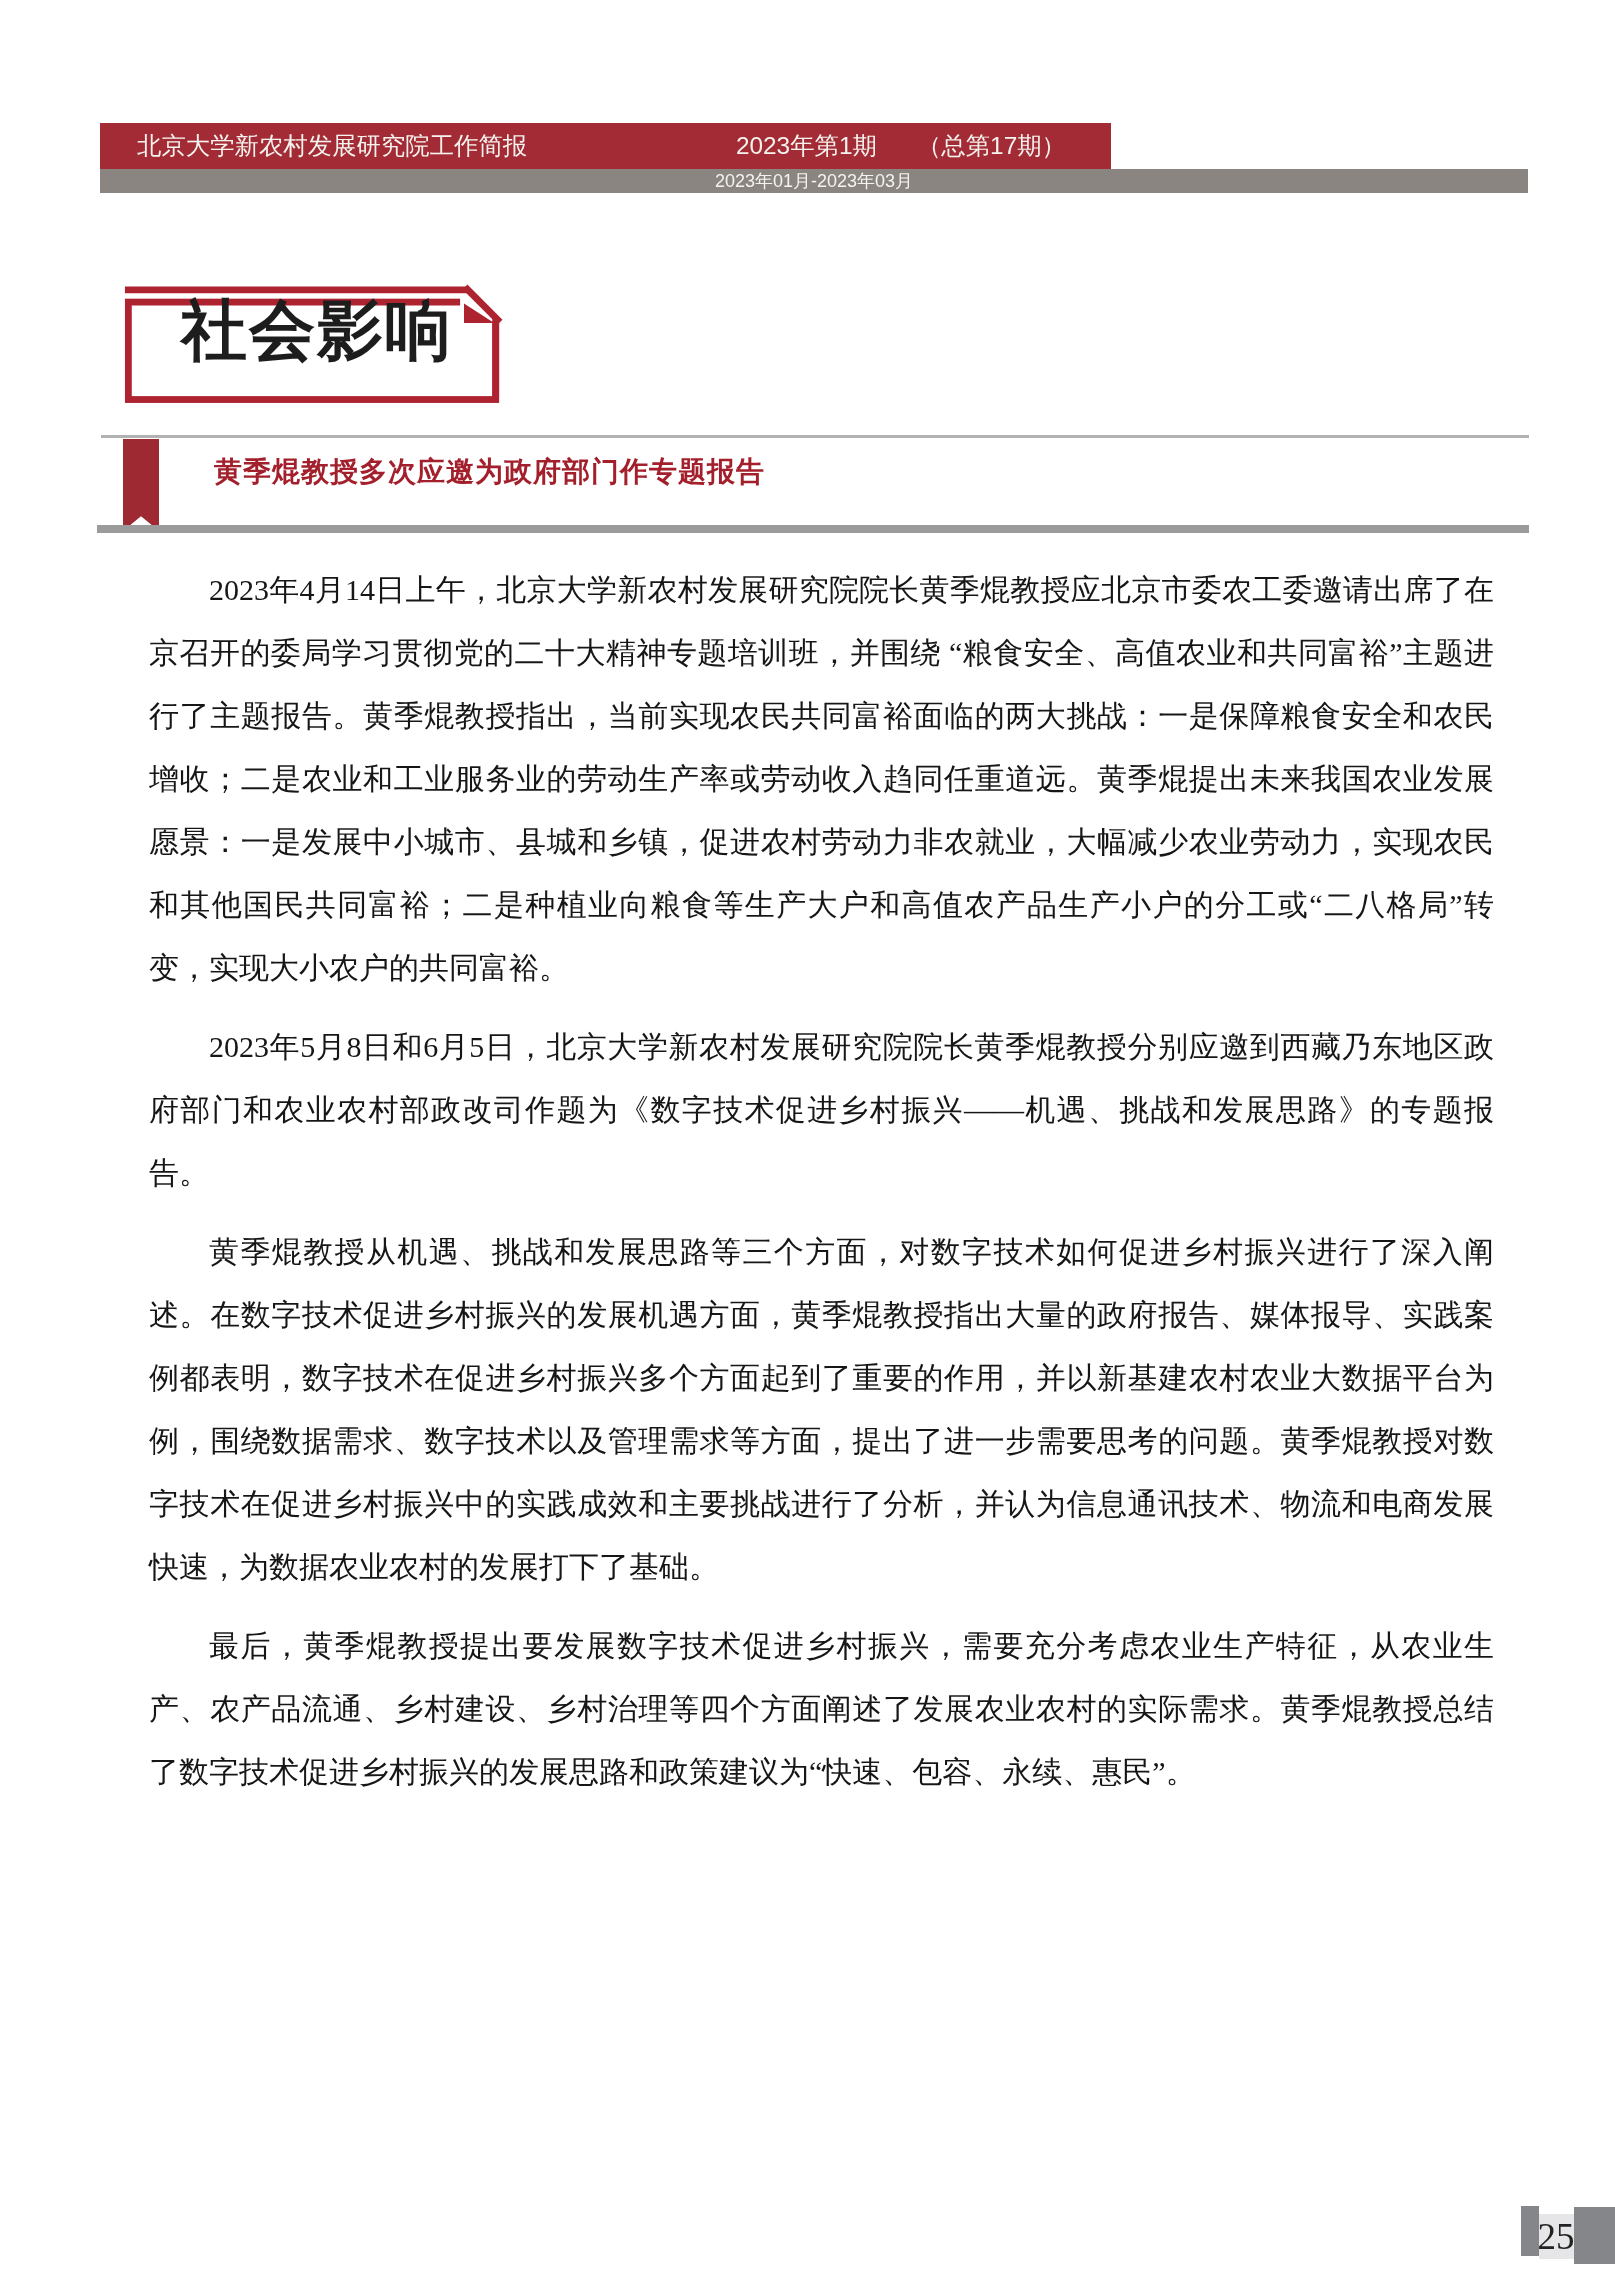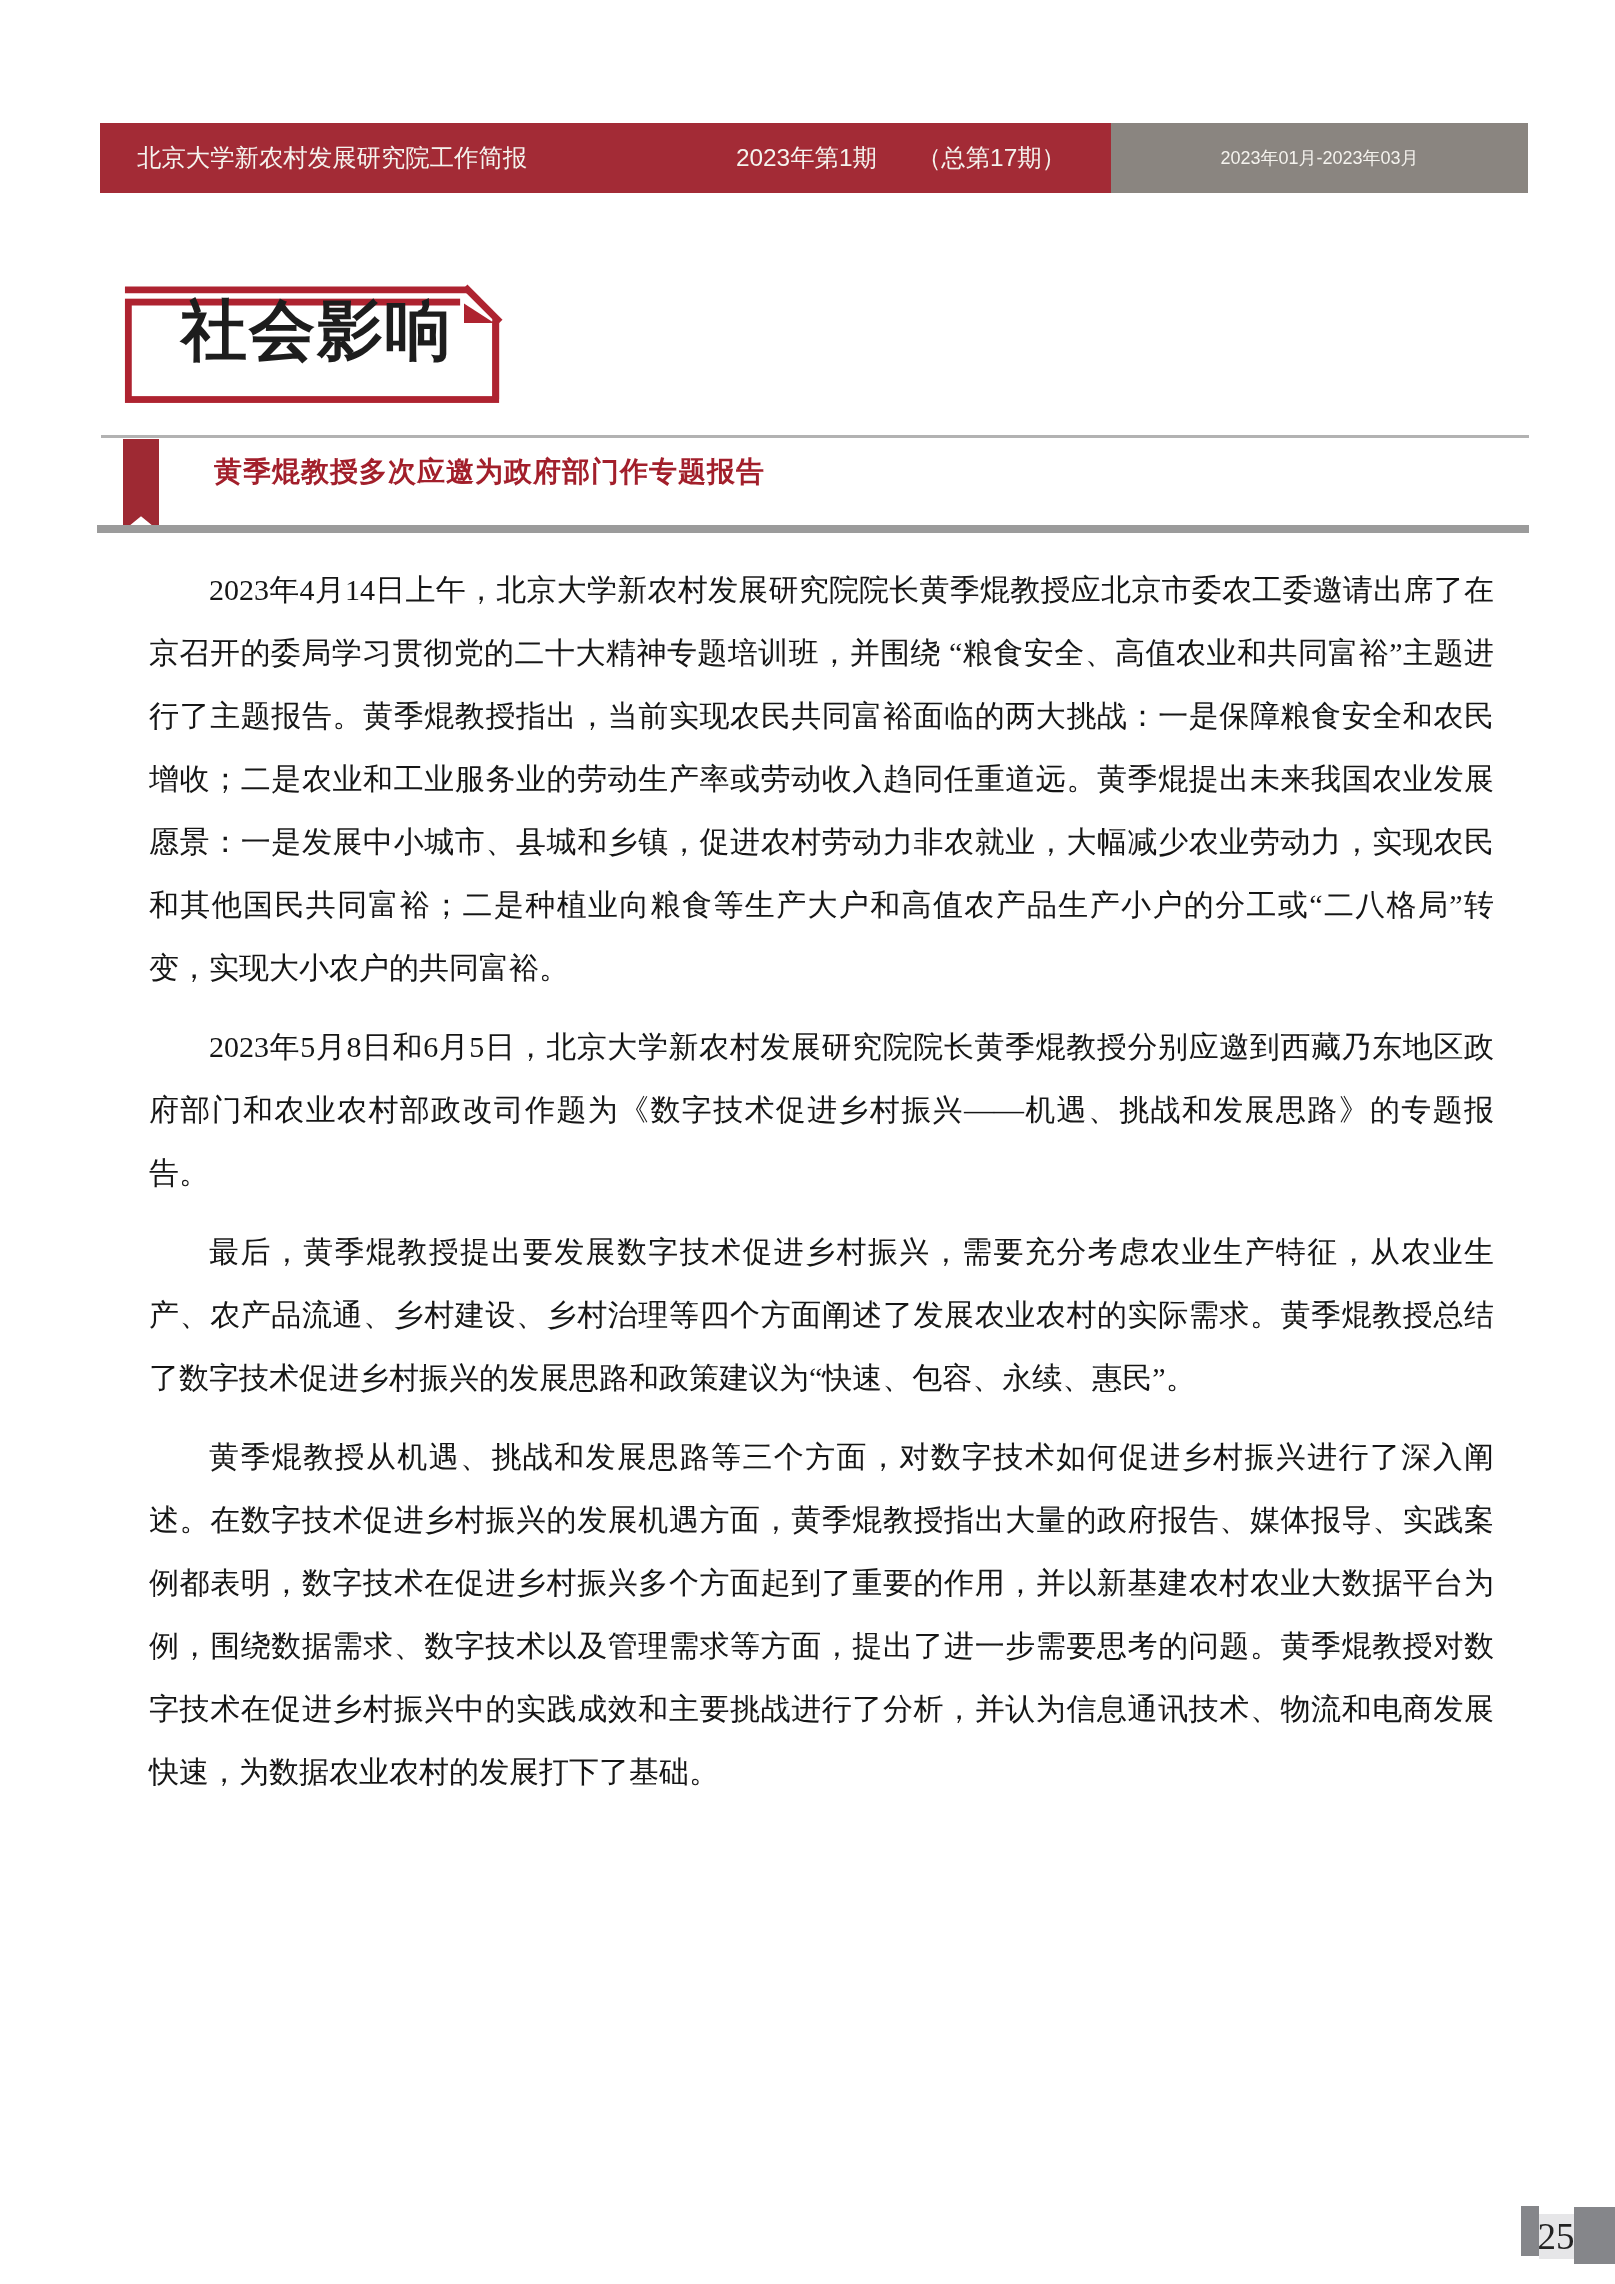--- a/index.html
+++ b/index.html
@@ -8,21 +8,21 @@
     width: 1616px; height: 2284px;
     font-family: "Liberation Serif", "DejaVu Serif", serif;
     position: relative; overflow: hidden;
   }
   .page { position: absolute; inset: 0; background: #ffffff; }
 
   
   .header-bar {
     position: absolute; left: 100px; top: 123px;
     width: 1428px; height: 70px;
-    display: flex; flex-direction: row;
+    display: flex; flex-direction: column;
     font-family: "Liberation Sans", "DejaVu Sans", sans-serif;
   }
   .header-red {
     width: 1011px; height: 100%;
     background: #A32B36;
     color: #f5f3ee;
     display: flex; align-items: center; justify-content: space-between;
     padding: 0 45px 0 37px;
     font-size: 24.4px;
   }
@@ -133,22 +133,22 @@
   <div class="article-header">
     <div class="divider-top"></div>
     <div class="bookmark-ribbon"></div>
     <div class="article-title">黄季焜教授多次应邀为政府部门作专题报告</div>
     <div class="divider-bottom"></div>
   </div>
 
   <div class="article-body">
     <p>2023年4月14日上午，北京大学新农村发展研究院院长黄季焜教授应北京市委农工委邀请出席了在京召开的委局学习贯彻党的二十大精神专题培训班，并围绕 “粮食安全、高值农业和共同富裕”主题进行了主题报告。黄季焜教授指出，当前实现农民共同富裕面临的两大挑战：一是保障粮食安全和农民增收；二是农业和工业服务业的劳动生产率或劳动收入趋同任重道远。黄季焜提出未来我国农业发展愿景：一是发展中小城市、县城和乡镇，促进农村劳动力非农就业，大幅减少农业劳动力，实现农民和其他国民共同富裕；二是种植业向粮食等生产大户和高值农产品生产小户的分工或“二八格局”转变，实现大小农户的共同富裕。</p>
     <p>2023年5月8日和6月5日，北京大学新农村发展研究院院长黄季焜教授分别应邀到西藏乃东地区政府部门和农业农村部政改司作题为《数字技术促进乡村振兴——机遇、挑战和发展思路》的专题报告。</p>
+    <p>黄季焜教授从机遇、挑战和发展思路等三个方面，对数字技术如何促进乡村振兴进行了深入阐述。在数字技术促进乡村振兴的发展机遇方面，黄季焜教授指出大量的政府报告、媒体报导、实践案例都表明，数字技术在促进乡村振兴多个方面起到了重要的作用，并以新基建农村农业大数据平台为例，围绕数据需求、数字技术以及管理需求等方面，提出了进一步需要思考的问题。黄季焜教授对数字技术在促进乡村振兴中的实践成效和主要挑战进行了分析，并认为信息通讯技术、物流和电商发展快速，为数据农业农村的发展打下了基础。</p>
     <p>最后，黄季焜教授提出要发展数字技术促进乡村振兴，需要充分考虑农业生产特征，从农业生产、农产品流通、乡村建设、乡村治理等四个方面阐述了发展农业农村的实际需求。黄季焜教授总结了数字技术促进乡村振兴的发展思路和政策建议为“快速、包容、永续、惠民”。</p>
-    <p>黄季焜教授从机遇、挑战和发展思路等三个方面，对数字技术如何促进乡村振兴进行了深入阐述。在数字技术促进乡村振兴的发展机遇方面，黄季焜教授指出大量的政府报告、媒体报导、实践案例都表明，数字技术在促进乡村振兴多个方面起到了重要的作用，并以新基建农村农业大数据平台为例，围绕数据需求、数字技术以及管理需求等方面，提出了进一步需要思考的问题。黄季焜教授对数字技术在促进乡村振兴中的实践成效和主要挑战进行了分析，并认为信息通讯技术、物流和电商发展快速，为数据农业农村的发展打下了基础。</p>
   </div>
 
   <div class="page-footer">
     <div class="footer-bar-left"></div>
     <div class="page-number-box">25</div>
     <div class="footer-bar-right"></div>
   </div>
 
 </div>
 

